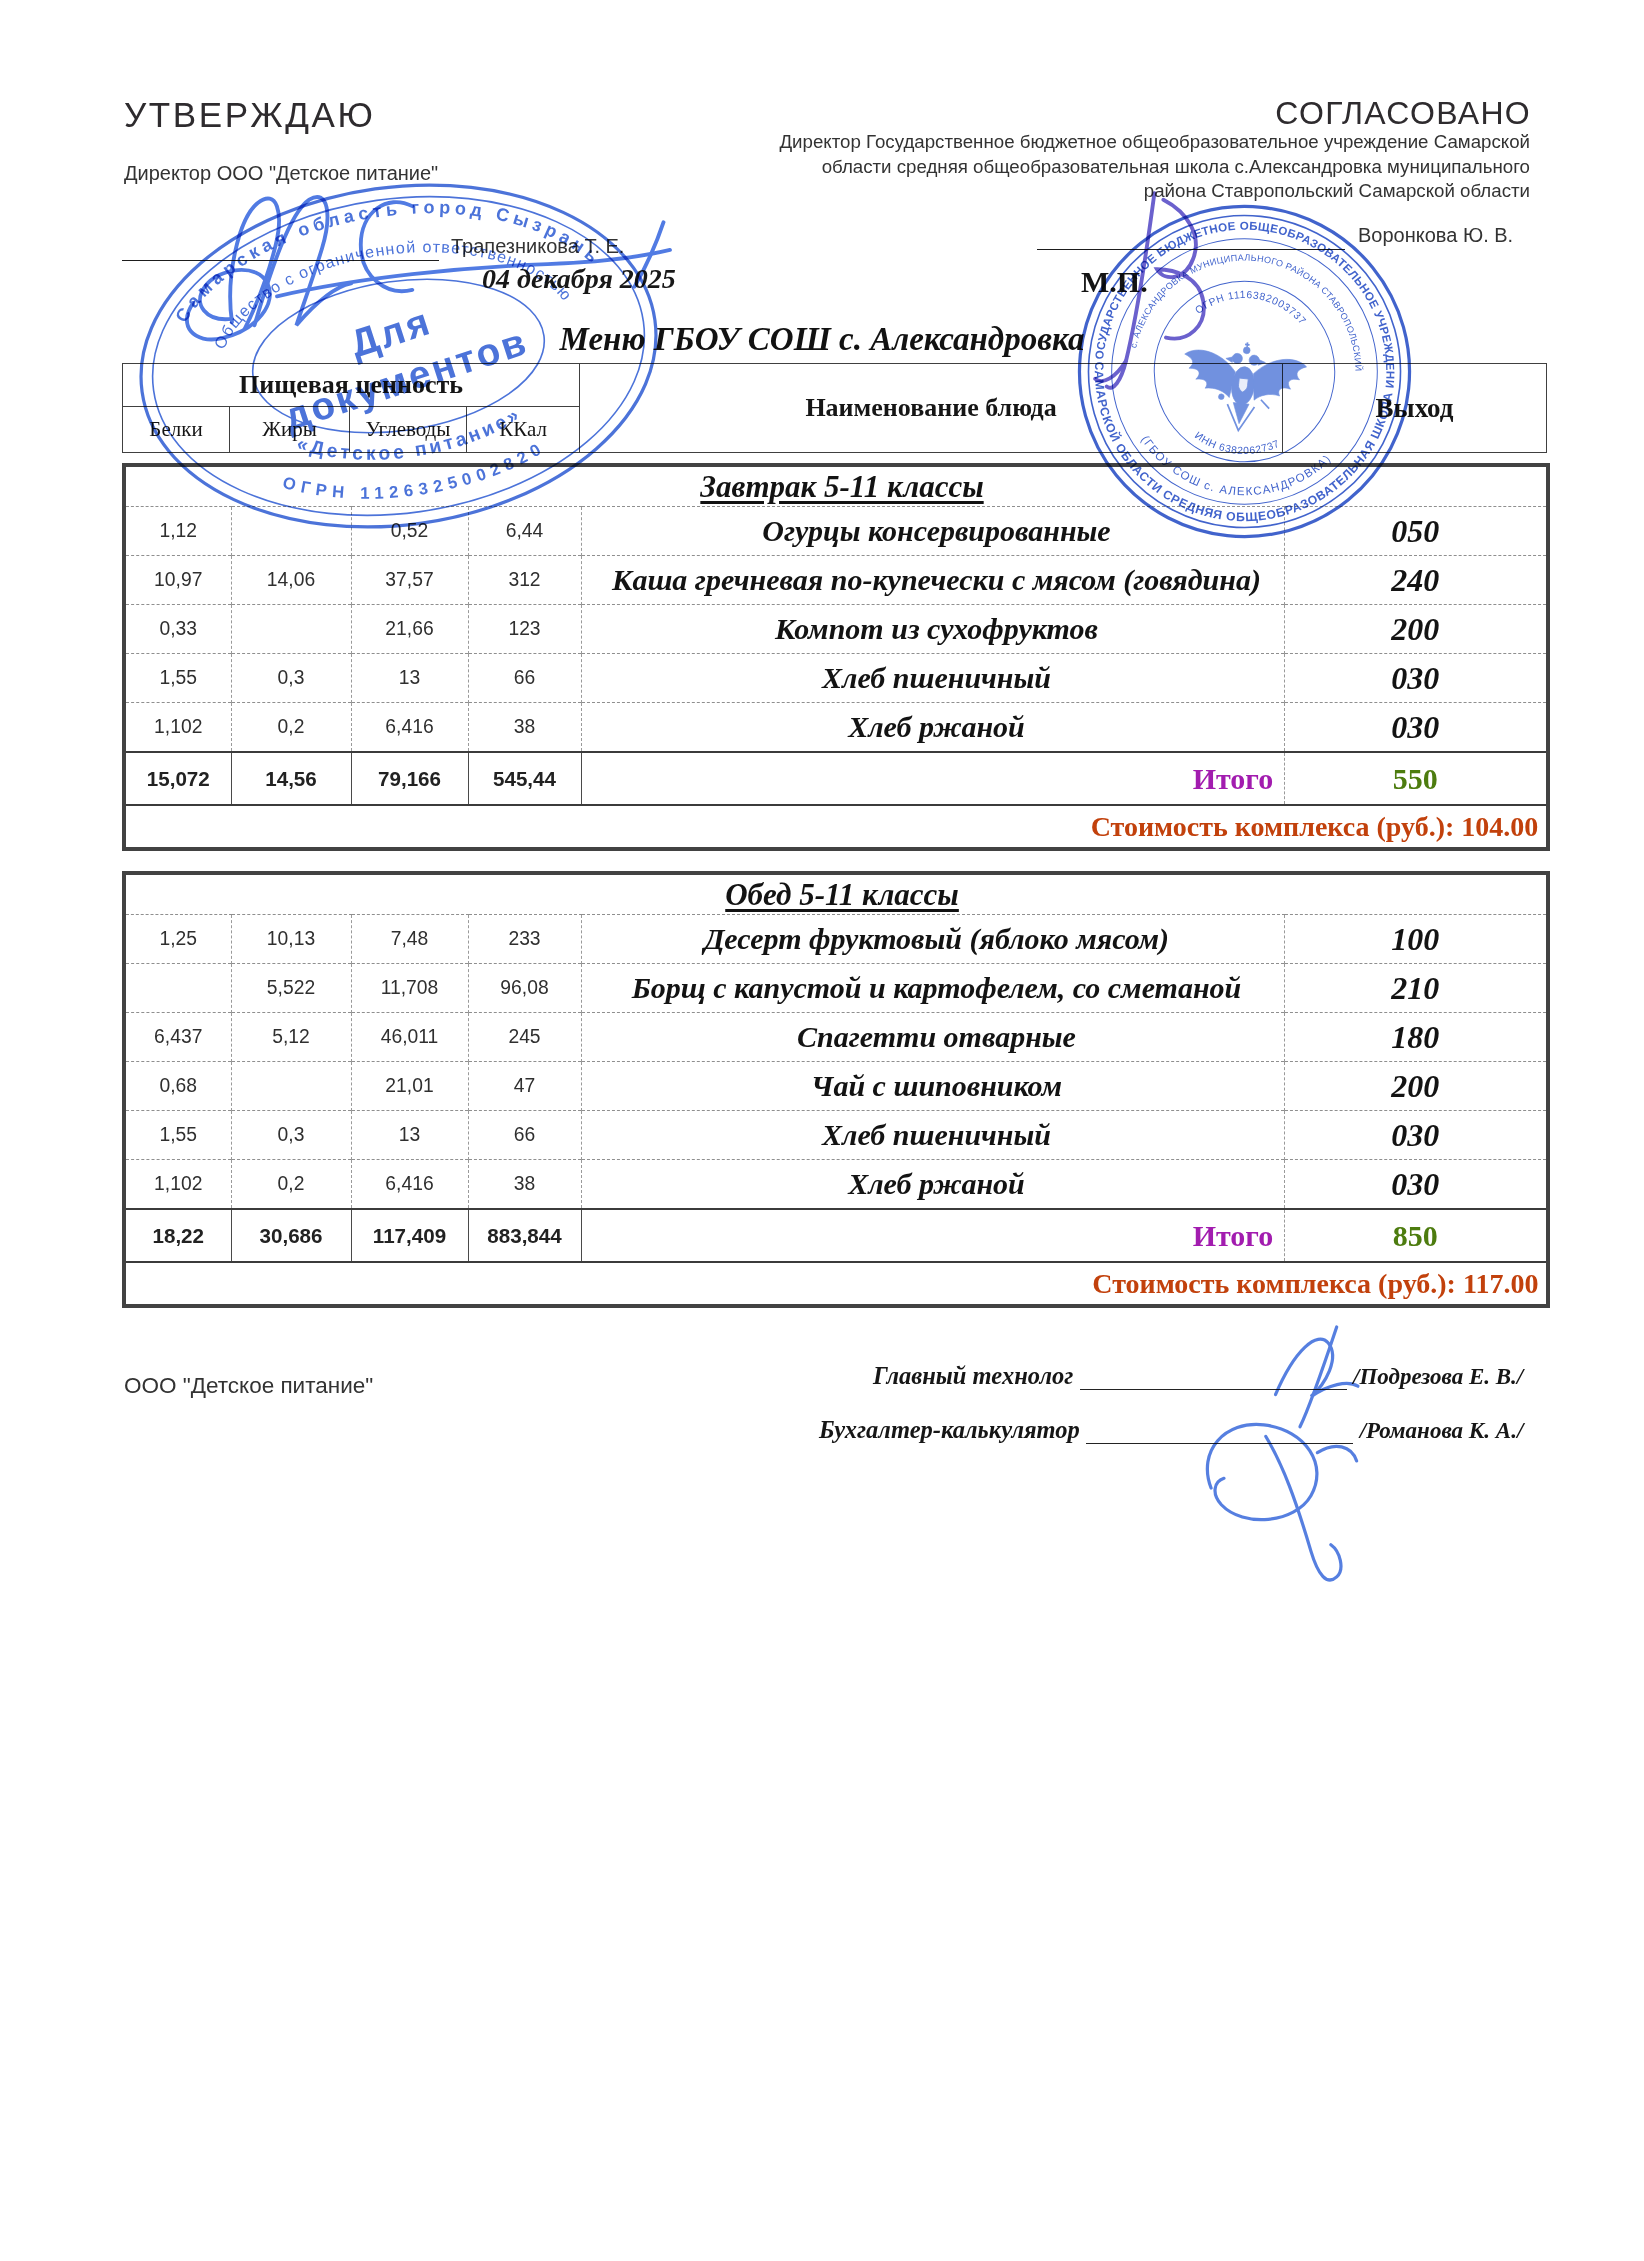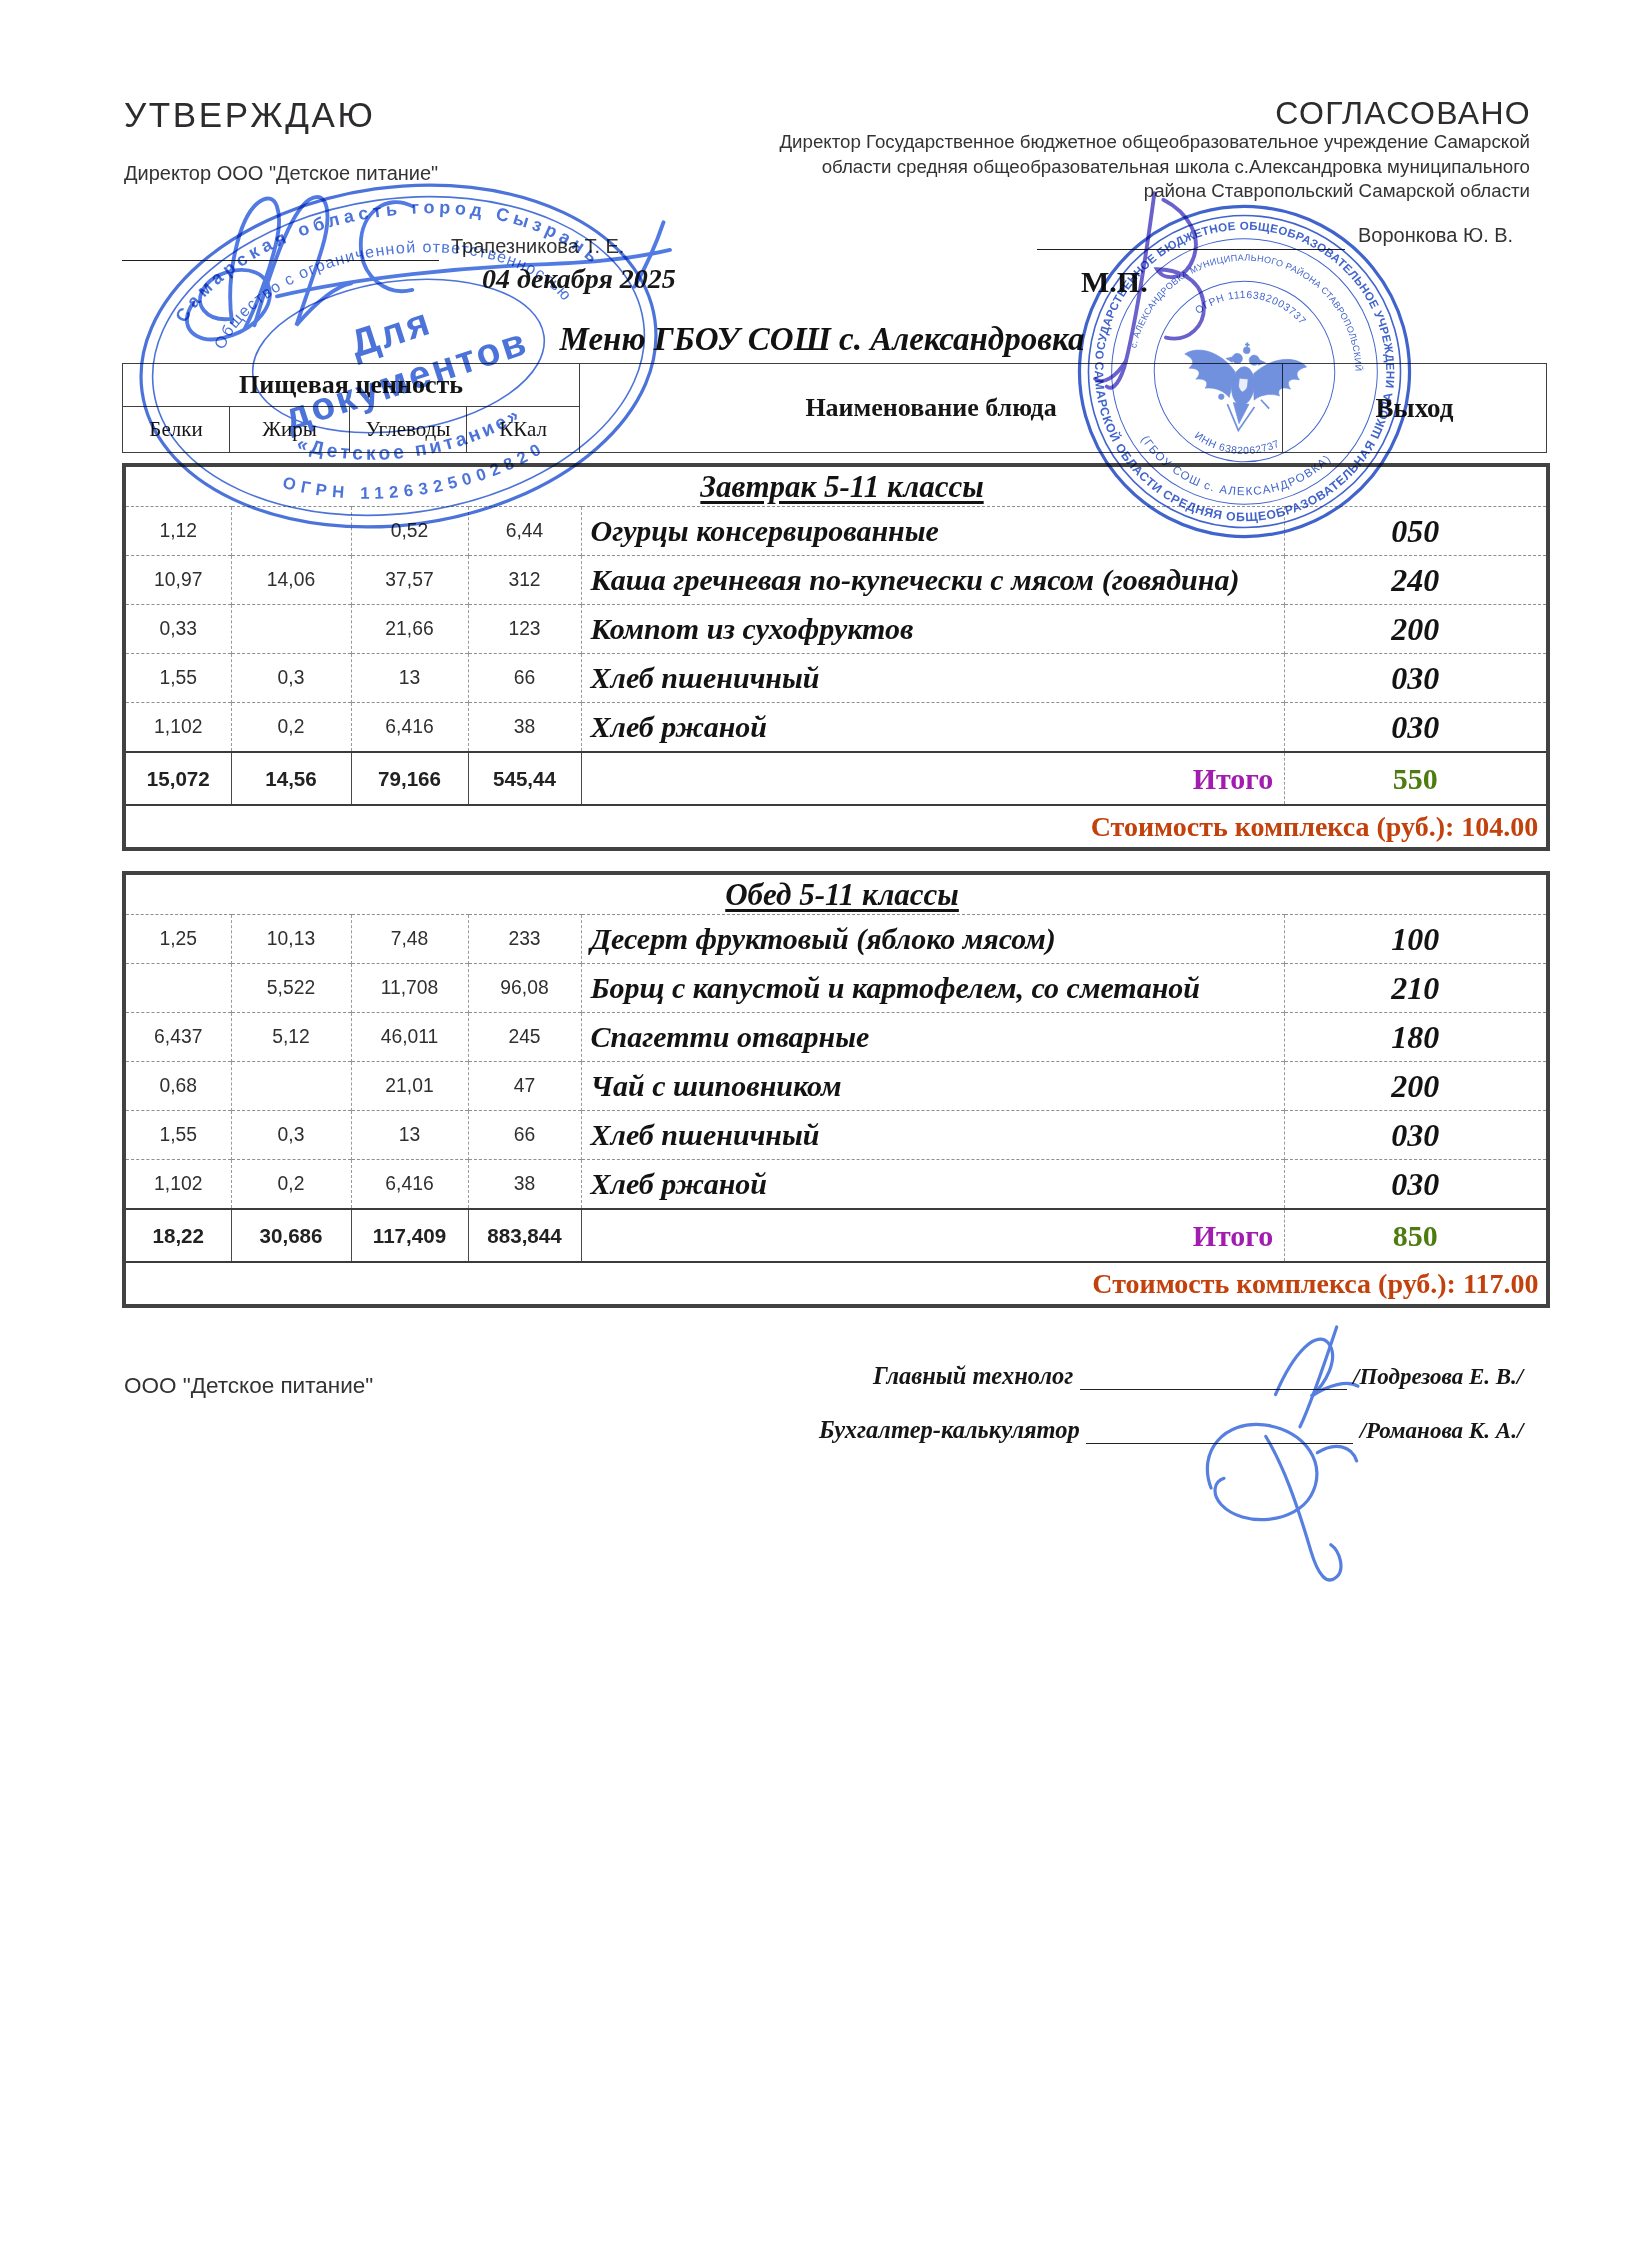--- a/index.html
+++ b/index.html
@@ -46,21 +46,21 @@
 
   .menu-table td { vertical-align:middle; }
   .title-row td { height:37px; text-align:center; }
   .section-title { font-family:"Liberation Serif",serif; font-weight:bold; font-style:italic;
                    font-size:31px; color:#131313; text-decoration:underline;
                    text-underline-offset:3.9px;margin-left:12px; }
   .dish-row td { height:46px; border-top:1.3px dashed #8f8f8f; }
   .dish-row td + td { border-left:1.3px dashed #9a9a9a; }
   .num { text-align:center; font-size:19.3px; color:#2f2f2f; }
   .dish { font-family:"Liberation Serif",serif; font-weight:bold; font-style:italic;
-          font-size:30px; color:#131313; text-align:left; padding-left:9px;
+          font-size:30px; color:#131313; text-align:center; padding-left:9px;
           white-space:nowrap; overflow:hidden; }
   .out  { font-family:"Liberation Serif",serif; font-weight:bold; font-style:italic;
           font-size:32px; color:#131313; text-align:center; }
   .total-row td { height:49px; border-top:2.6px solid #3b3b3b; border-bottom:2.6px solid #3b3b3b; }
   .total-row td + td { border-left:1.9px solid #4a4a4a; }
   .total-row td.total-out { border-left:1.3px dashed #9a9a9a; }
   .total-row .num { font-weight:bold; font-size:20.6px; color:#222; }
   .total-label { font-family:"Liberation Serif",serif; font-weight:bold; font-size:30px;
                  color:#a21caf; text-align:right; padding-right:10.3px; }
   .total-out { font-family:"Liberation Serif",serif; font-weight:bold; font-size:30px;

